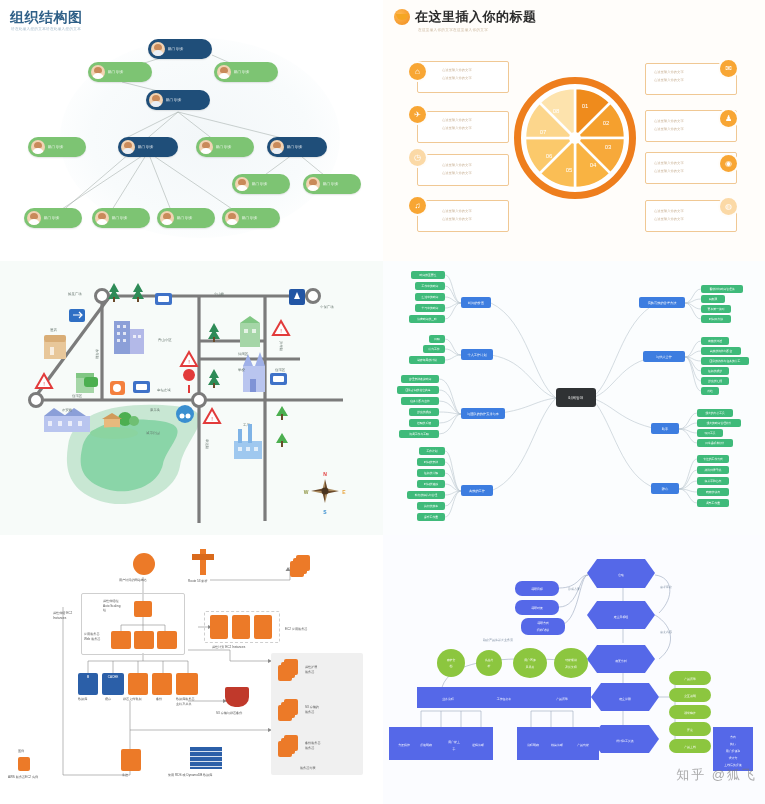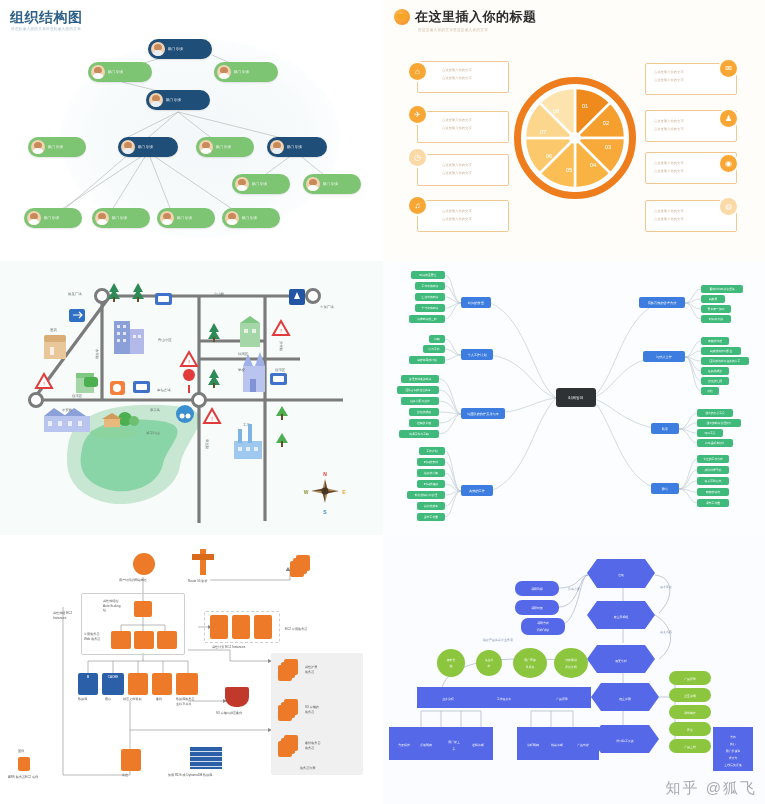--- a/index.html
+++ b/index.html
@@ -113,22 +113,22 @@
   .aw-shade{ position:absolute; background:#f0f0f0; border-radius:2px; }
   .stack{ position:absolute; }
 
   
   .p6{ background:#fbfcff; }
   .fc-svg{ position:absolute; left:0; top:0; }
   .fc-t{ fill:#ffffff; font-size:2.9px; font-family:"Liberation Sans",sans-serif; }
   .fc-e{ fill:#7d8da0; font-size:3px; font-family:"Liberation Sans",sans-serif; }
 
   .watermark{
-    position:absolute; right:8px; bottom:6px;
-    font-size:15px; color:rgba(120,120,120,.62);
+    position:absolute; right:8px; bottom:20px;
+    font-size:13px; color:rgba(120,120,120,.62);
     font-family:"Liberation Sans",sans-serif; letter-spacing:2px;
     pointer-events:none; z-index:40;
   }
 </style>
 </head>
 <body>
 
 <div class="grid">
 
   <div class="panel p1">

